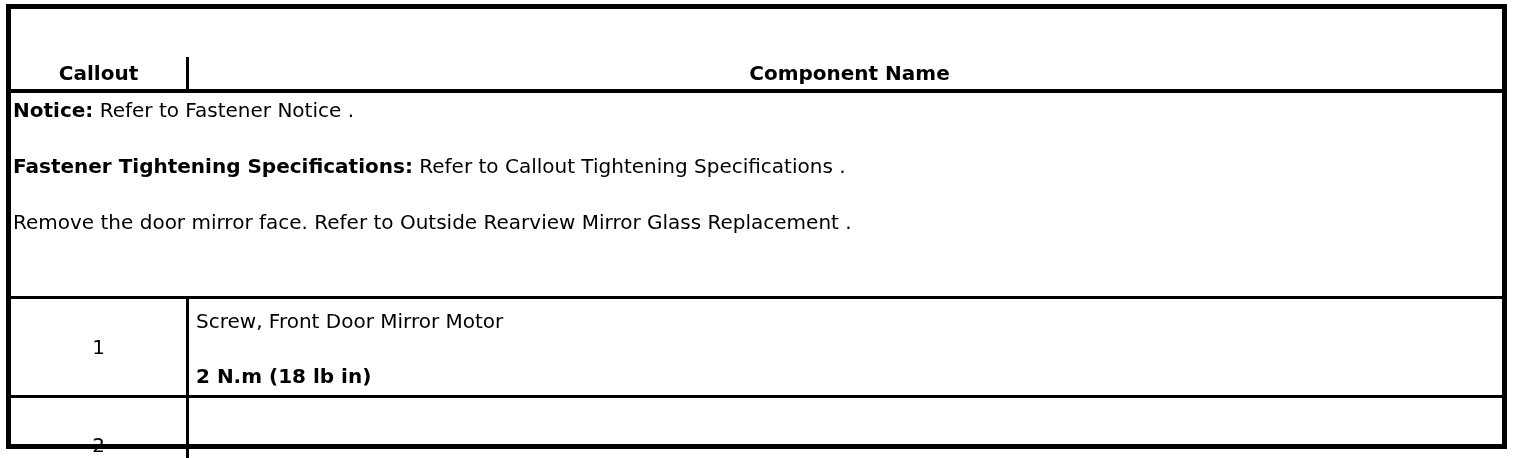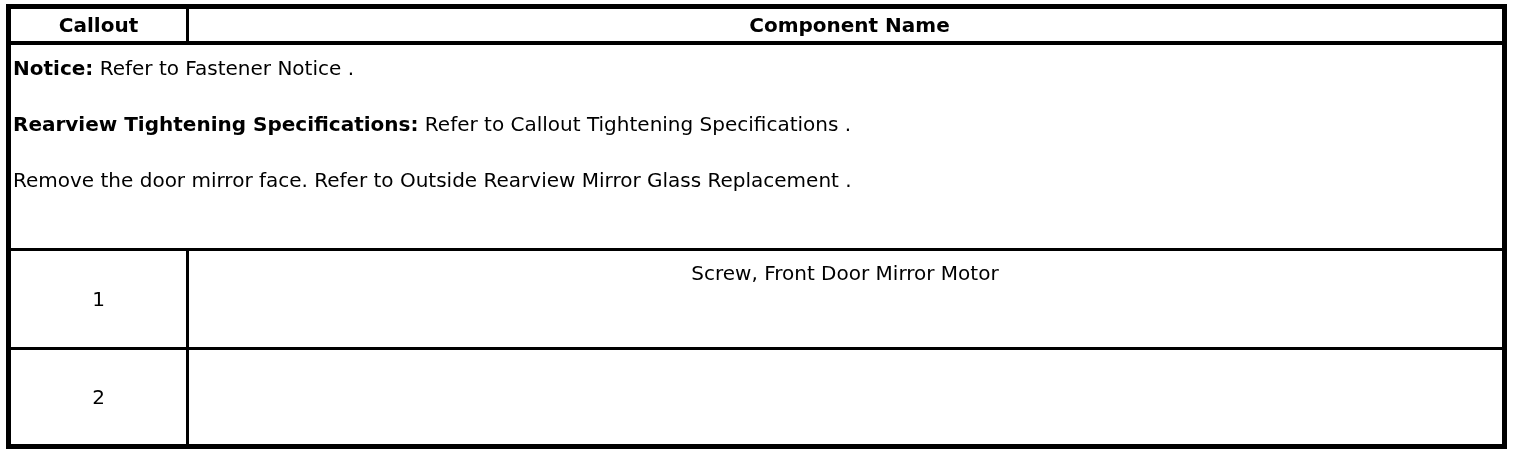--- a/index.html
+++ b/index.html
@@ -21,39 +21,40 @@
     width: 1501px;
     height: 445px;
     border: 5px solid #000000;
     background: #ffffff;
   }
   
   .header-row {
     display: flex;
     height: 36px;
     border-bottom: 4px solid #000000;
+    margin-top: 48px;
   }
   .th {
     display: flex;
     align-items: center;
     justify-content: center;
     font-weight: bold;
     overflow: hidden;
   }
   .callout-col {
     width: 178px;
     border-right: 3px solid #000000;
     flex: none;
   }
   .name-col { flex: 1; padding-left: 8px; }
   
   .notice-cell {
     height: 206px;
     border-bottom: 3px solid #000000;
-    padding: 10px 8px 0 2px;
+    padding: 4px 8px 0 2px;
     overflow: hidden;
   }
   .notice-cell p {
     margin: 0 0 30px 0;
     line-height: 26px;
   }
   
   .data-row {
     display: flex;
     height: 99px;
@@ -70,48 +71,48 @@
     border-right: 3px solid #000000;
     display: flex;
     align-items: center;
     justify-content: center;
     overflow: hidden;
   }
   .name-cell {
     flex: 1;
     padding: 9px 8px 15px 7px;
     overflow: hidden;
-    text-align: center;
   }
   .name-cell p {
     margin: 0 0 29px 0;
     line-height: 26px;
   }
   strong { font-weight: bold; }
 </style>
 </head>
 <body>
 
 <div class="doc-table">
 
   <div class="header-row">
     <div class="th callout-col">Callout</div>
     <div class="th name-col">Component Name</div>
   </div>
 
   <div class="notice-cell">
     <p><strong>Notice:</strong><span> Refer to Fastener Notice .</span></p>
-    <p><strong>Rearview Tightening Specifications:</strong><span> Refer to Callout Tightening Specifications .</span></p>
+    <p><strong>Fastener Tightening Specifications:</strong><span> Refer to Callout Tightening Specifications .</span></p>
     <p><strong></strong><span>Remove the door mirror face. Refer to Outside Rearview Mirror Glass Replacement .</span></p>
   </div>
 
   <div class="data-row">
     <div class="callout-cell">1</div>
     <div class="name-cell">
       <p>Screw, Front Door Mirror Motor</p>
+      <p><strong>2 N.m (18 lb in)</strong><span></span></p>
     </div>
   </div>
 
   <div class="data-row last">
     <div class="callout-cell">2</div>
     <div class="name-cell">
     </div>
   </div>
 
 </div>

